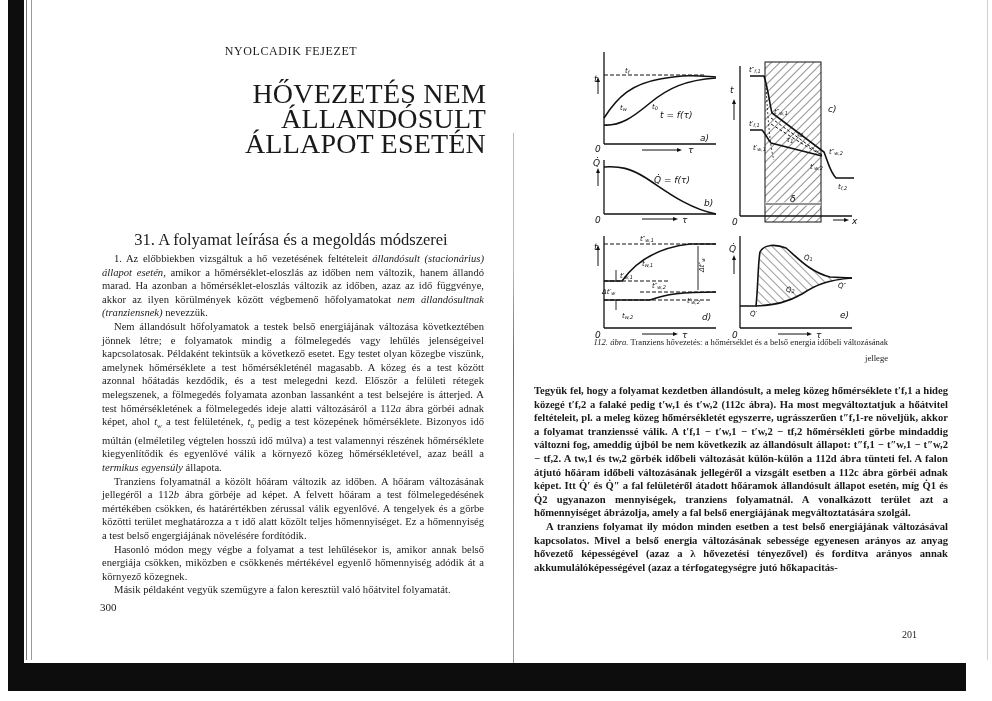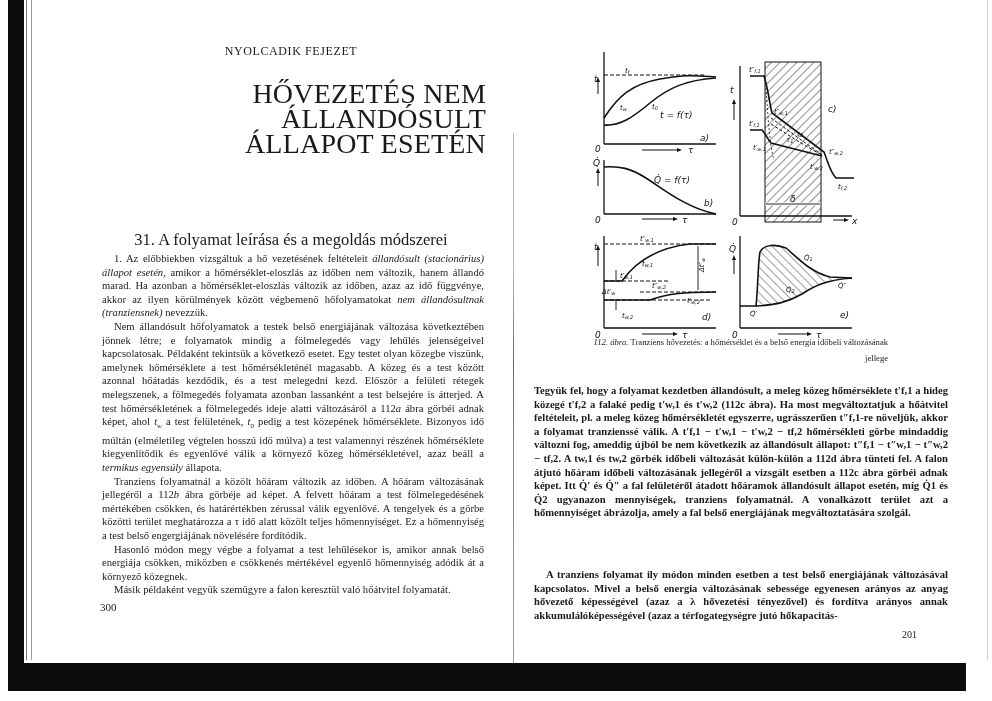--- a/index.html
+++ b/index.html
@@ -29,21 +29,21 @@
   .page-number-left { position:absolute; left:4px; top:601px; font-size:11px; }
 
   .figure { position:absolute; left:62px; top:48px; width:280px; height:290px; }
   .figure svg { width:280px; height:290px; display:block; }
   .fig-caption { position:absolute; left:60px; top:334px; width:300px; text-align:right;
                  font-size:8.6px; line-height:16px; }
   .fig-caption .em { font-style:italic; }
   .body-text-right { position:absolute; left:6px; width:414px; top:384px; font-size:10.6px; line-height:13.6px;
                      text-align:justify; }
   .body-text-right p { margin:0; text-indent:0;font-weight:bold; }
-  .body-text-right p + p { text-indent:12px;margin-top:48px; }
+  .body-text-right p + p { text-indent:12px; }
   .page-number-right { position:absolute; left:374px; top:629px; font-size:10px;text-align:center; }
 
   .svg-lbl { font-family:"DejaVu Sans",sans-serif; font-style:italic; font-size:9px; fill:#111; }
   .svg-lbl-sm { font-family:"DejaVu Sans",sans-serif; font-style:italic; font-size:7px; fill:#111; }
 </style>
 </head>
 <body>
 
 <div class="spine-left"></div>
 <div class="spine-left-line1"></div>

